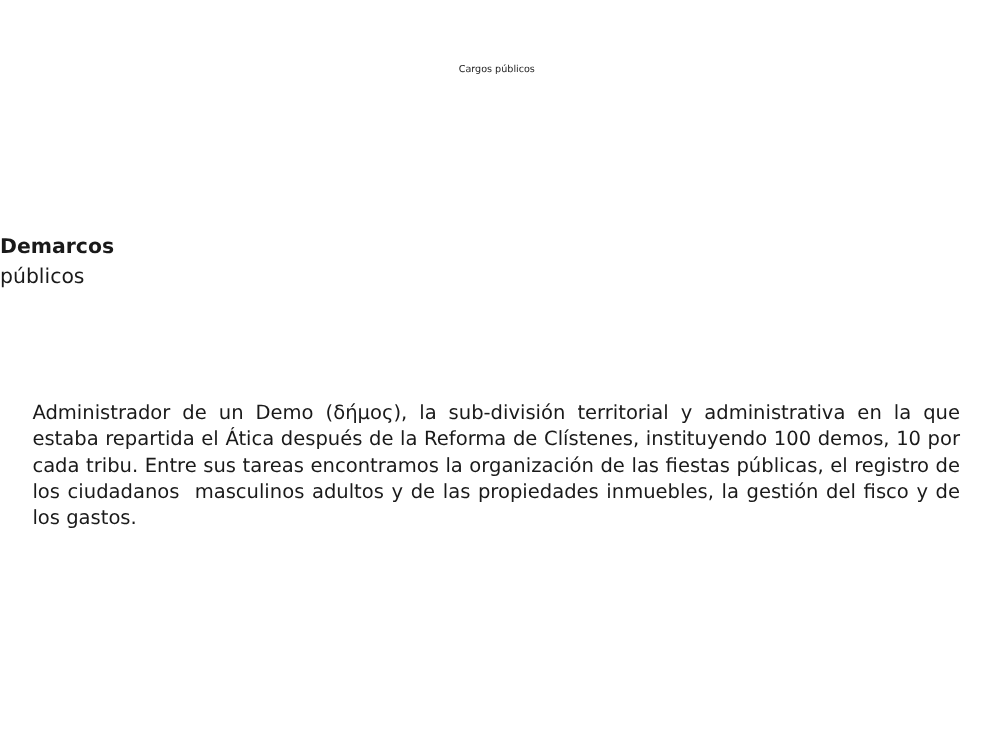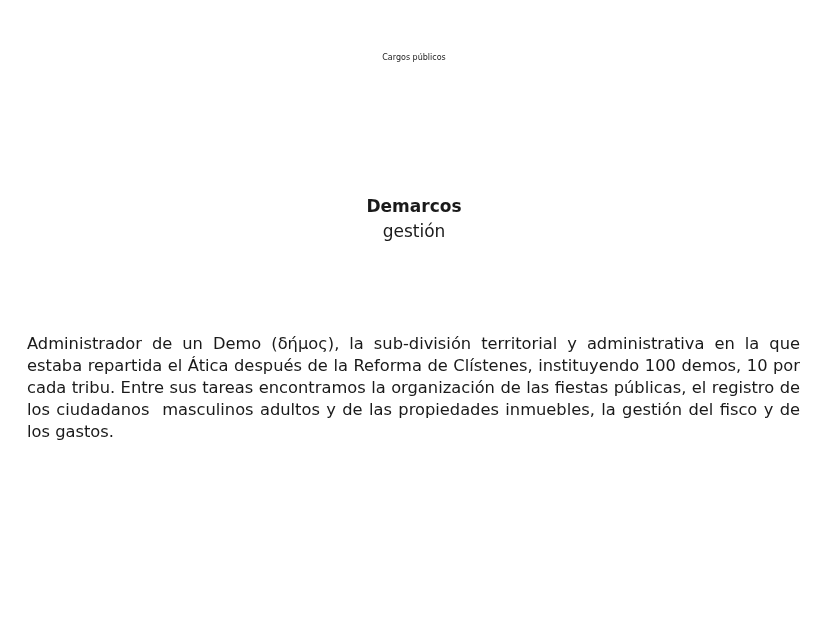--- a/index.html
+++ b/index.html
@@ -1,25 +1,25 @@
 <!DOCTYPE html>
 <html><head>
 <meta charset="utf-8">
 <style>
   html, body { margin:0; padding:0; background:#ffffff; }
   body { width:828px; height:621px; position:relative; overflow:hidden; font-family:"DejaVu Sans", sans-serif; color:#1a1a1a; }
   .header { position:absolute; top:53px; left:0; width:828px; text-align:center; font-size:8px; color:#222; }
-  .title-block { position:absolute; top:194px; left:0; width:828px; text-align:center; }
+  .title-block { position:absolute; top:194px; left:0; width:828px; text-align:left; }
   .title { font-size:17px; font-weight:bold; line-height:24px; }
   .subtitle { font-size:17px; line-height:26px; }
   .body-text { position:absolute; top:309px; left:27px; width:773px; font-size:16.3px; line-height:22px; text-align:justify; white-space:pre-wrap; word-spacing:0px;margin-top:24px; }
 </style>
 </head>
 <body>
 
 <div class="header">Cargos públicos</div>
 
 <div class="title-block">
   <div class="title">Demarcos</div>
-  <div class="subtitle">gestión</div>
+  <div class="subtitle">públicos</div>
 </div>
 
 <div class="body-text">Administrador de un Demo (δήμος), la sub-división territorial y administrativa en la que estaba repartida el Ática después de la Reforma de Clístenes, instituyendo 100 demos, 10 por cada tribu. Entre sus tareas encontramos la organización de las fiestas públicas, el registro de los ciudadanos  masculinos adultos y de las propiedades inmuebles, la gestión del fisco y de los gastos.</div>
 
 </body></html>

